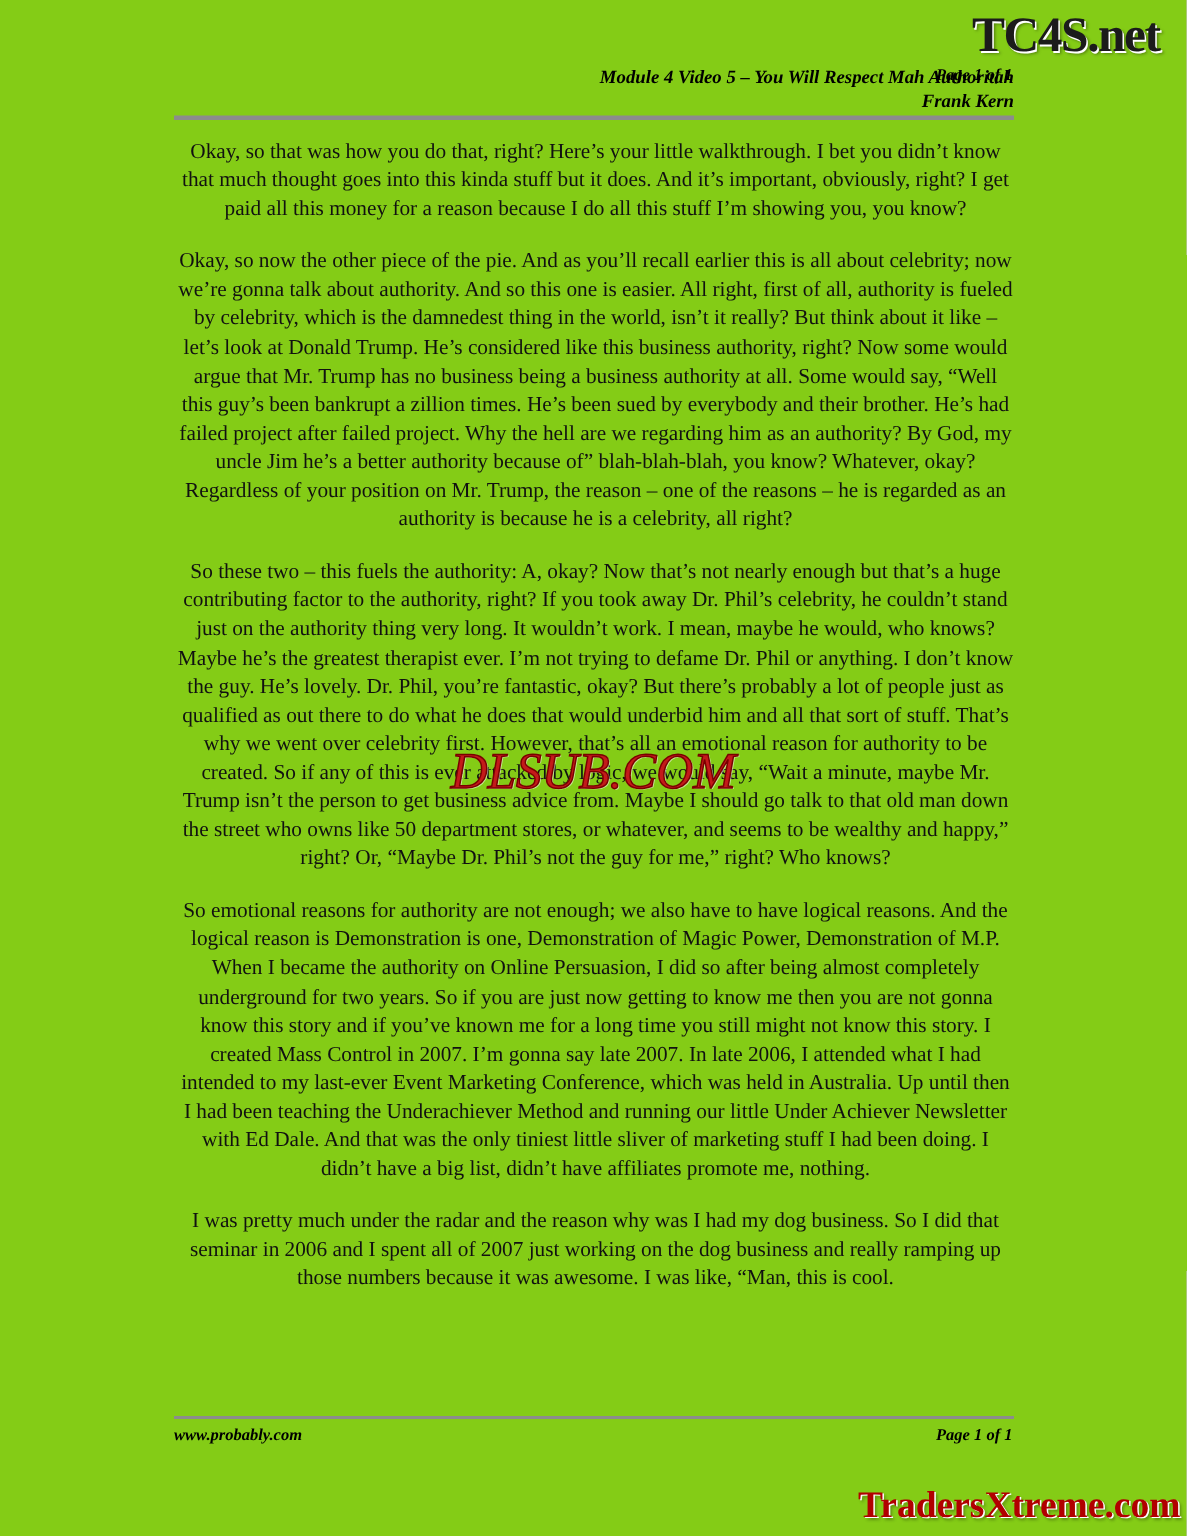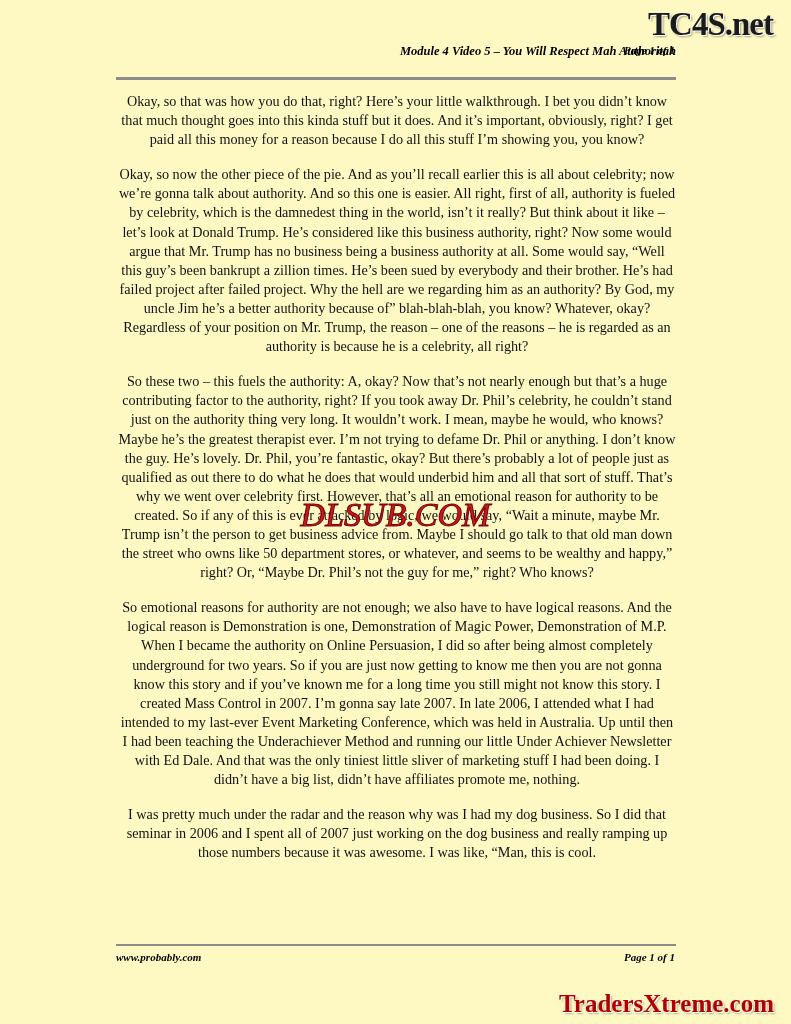--- a/index.html
+++ b/index.html
@@ -7,40 +7,40 @@
     padding: 0;
     background: #c8c8c8;
   }
   body {
     font-family: "Liberation Serif", serif;
   }
   .page {
     position: relative;
     width: 791px;
     height: 1024px;
-    background: #fef9c3;
+    background: #84cc16;
     overflow: hidden;
   }
   
   .wm-tc4s {
     position: absolute;
     top: 6px;
     right: 18px;
     font-family: "Liberation Serif", serif;
     font-weight: bold;
     font-size: 33px;
     letter-spacing: -1px;
     color: #1b1b1b;
     text-shadow: 1px 1px 0 #ffffff, 2px 2px 2px rgba(0,0,0,0.35);
     z-index: 30;
   }
   .wm-traders {
     position: absolute;
     bottom: 6px;
-    right: 17px;
+    right: 4px;
     font-family: "Liberation Serif", serif;
     font-weight: bold;
     font-size: 25px;
     color: #b10000;
     text-shadow: 1px 1px 0 #ffffff, 2px 2px 2px rgba(0,0,0,0.30);
     z-index: 30;
   }
   .wm-dlsub {
     position: absolute;
     top: 496px;
@@ -142,20 +142,21 @@
 </style>
 </head>
 <body>
 
 <div class="page">
 
   <div class="wm-tc4s">TC4S.net</div>
 
   <div class="header">
     <div class="title">Module 4 Video 5 – You Will Respect Mah Authoritah</div>
+    <div class="author">Frank Kern</div>
   </div>
   <div class="header-page">Page 1 of 1</div>
 
   <div class="rule-top"></div>
 
   <div class="body">
     <p>Okay, so that was how you do that, right?  Here’s your little walkthrough.  I bet you didn’t know that much thought goes into this kinda stuff but it does.  And it’s important, obviously, right?  I get paid all this money for a reason because I do all this stuff I’m showing you, you know?</p>
     <p>Okay, so now the other piece of the pie.  And as you’ll recall earlier this is all about celebrity; now we’re gonna talk about authority.  And so this one is easier.  All right, first of all, authority is fueled by celebrity, which is the damnedest thing in the world, isn’t it really?  But think about it like – let’s look at Donald Trump.  He’s considered like this business authority, right?  Now some would argue that Mr. Trump has no business being a business authority at all.  Some would say, “Well this guy’s been bankrupt a zillion times.  He’s been sued by everybody and their brother.  He’s had failed project after failed project.  Why the hell are we regarding him as an authority?  By God, my uncle Jim he’s a better authority because of” blah-blah-blah, you know?  Whatever, okay?  Regardless of your position on Mr. Trump, the reason – one of the reasons – he is regarded as an authority is because he is a celebrity, all right?</p>
     <p>So these two – this fuels the authority:  A, okay?  Now that’s not nearly enough but that’s a huge contributing factor to the authority, right?  If you took away Dr. Phil’s celebrity, he couldn’t stand just on the authority thing very long.  It wouldn’t work.  I mean, maybe he would, who knows?  Maybe he’s the greatest therapist ever.  I’m not trying to defame Dr. Phil or anything.  I don’t know the guy.  He’s lovely.  Dr. Phil, you’re fantastic, okay?  But there’s probably a lot of people just as qualified as out there to do what he does that would underbid him and all that sort of stuff.  That’s why we went over celebrity first.  However, that’s all an emotional reason for authority to be created.  So if any of this is ever attacked by logic, we would say, “Wait a minute, maybe Mr. Trump isn’t the person to get business advice from.  Maybe I should go talk to that old man down the street who owns like 50 department stores, or whatever, and seems to be wealthy and happy,” right?  Or, “Maybe Dr. Phil’s not the guy for me,” right?  Who knows?</p>
     <p>So emotional reasons for authority are not enough; we also have to have logical reasons.  And the logical reason is Demonstration is one, Demonstration of Magic Power, Demonstration of M.P.  When I became the authority on Online Persuasion, I did so after being almost completely underground for two years.  So if you are just now getting to know me then you are not gonna know this story and if you’ve known me for a long time you still might not know this story.  I created Mass Control in 2007.  I’m gonna say late 2007.  In late 2006, I attended what I had intended to my last-ever Event Marketing Conference, which was held in Australia.  Up until then I had been teaching the Underachiever Method and running our little Under Achiever Newsletter with Ed Dale.  And that was the only tiniest little sliver of marketing stuff I had been doing.  I didn’t have a big list, didn’t have affiliates promote me, nothing.</p>

